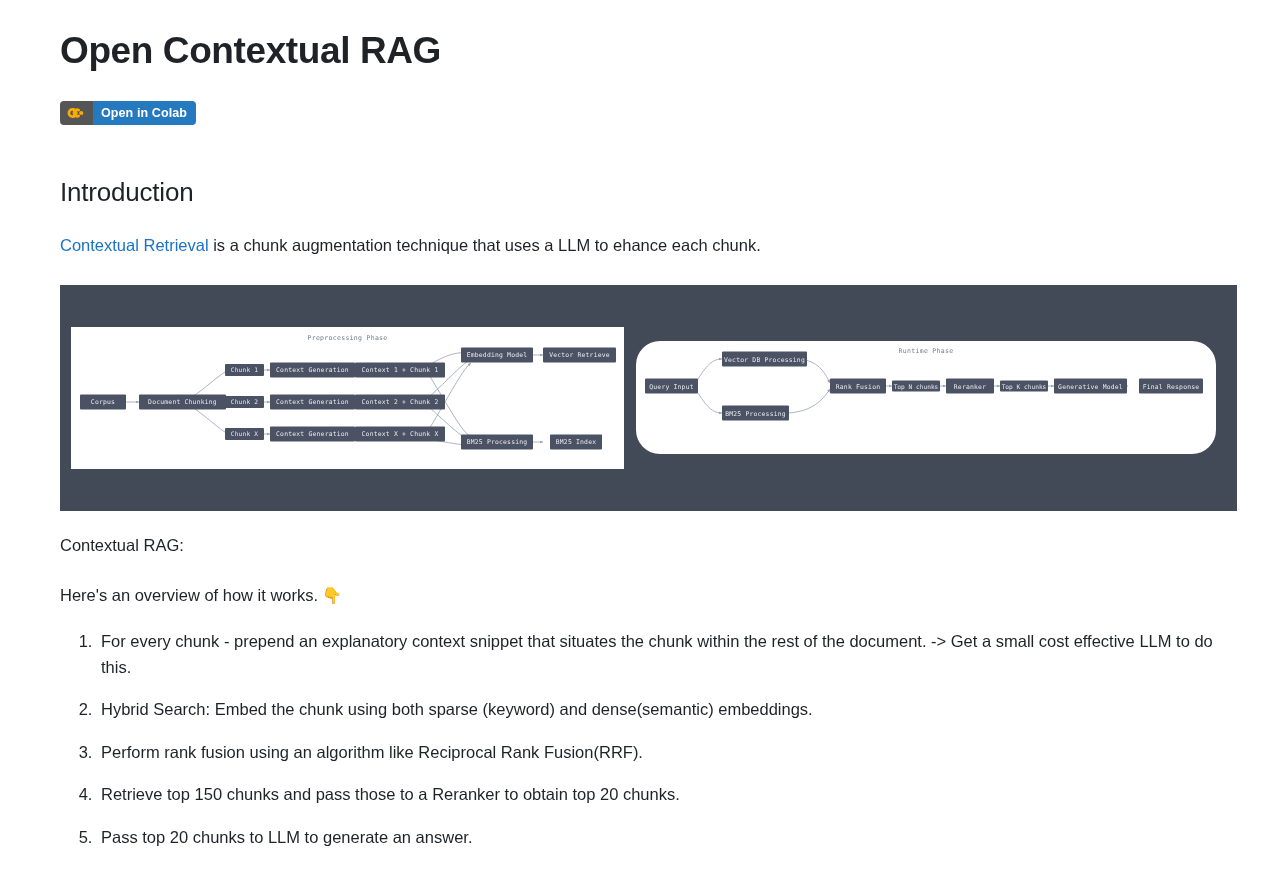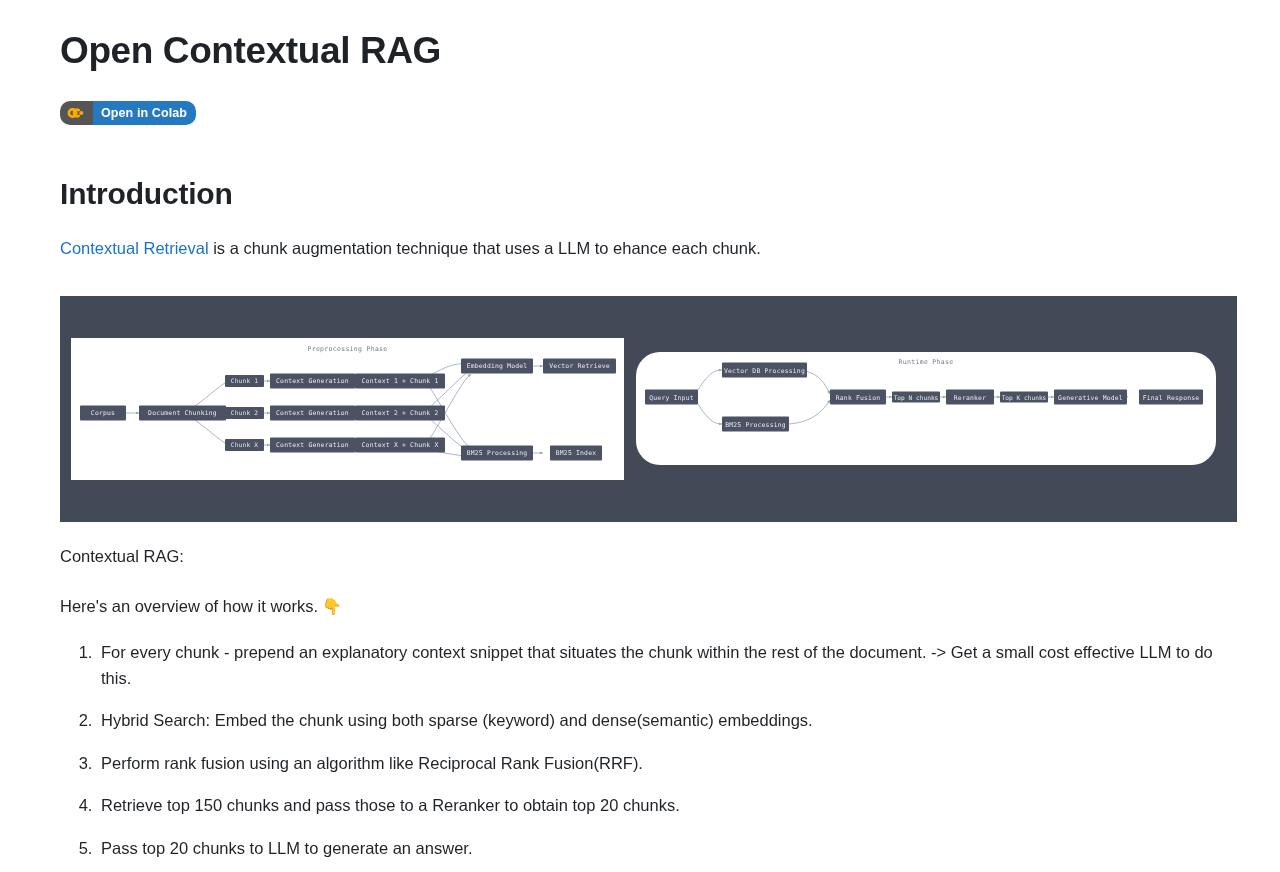--- a/index.html
+++ b/index.html
@@ -31,21 +31,21 @@
     padding-top: 28px;
     line-height: 1.25;
   }
 
   
   .badge {
     display: inline-flex;
     align-items: stretch;
     height: 24px;
     margin-top: 27px;
-    border-radius: 10px;
+    border-radius: 4px;
     overflow: hidden;
     cursor: pointer;
     user-select: none;
   }
   .badge-left {
     background: #555555;
     display: flex;
     align-items: center;
     justify-content: center;
     padding: 0 7px;
@@ -58,22 +58,22 @@
     color: #ffffff;
     font-size: 12.5px;
     font-weight: bold;
     letter-spacing: 0.1px;
     white-space: nowrap;
   }
   .colab-logo { display: block; }
 
   
   .section-heading {
-    font-size: 30px;
-    font-weight: bold;
+    font-size: 26px;
+    font-weight: normal;
     color: #1f2328;
     margin: 0;
     padding-top: 52px;
     letter-spacing: -0.2px;
   }
   .para {
     font-size: 16.5px;
     line-height: 1.55;
     color: #1f2328;
     margin: 0;
@@ -81,21 +81,21 @@
   }
   .para-tight { padding-top: 22px; }
   a.inline-link {
     color: #1a73c8;
     text-decoration: none;
   }
   .emoji { font-size: 16px; }
 
   
   .figure {
-    margin-top: 34px;
+    margin-top: 26px;
     background: #424a57;
     width: 1177px;
     height: 226px;
     position: relative;
     display: flex;
     align-items: center;
     padding: 0 11px;
     gap: 12px;
   }
   .panel {

